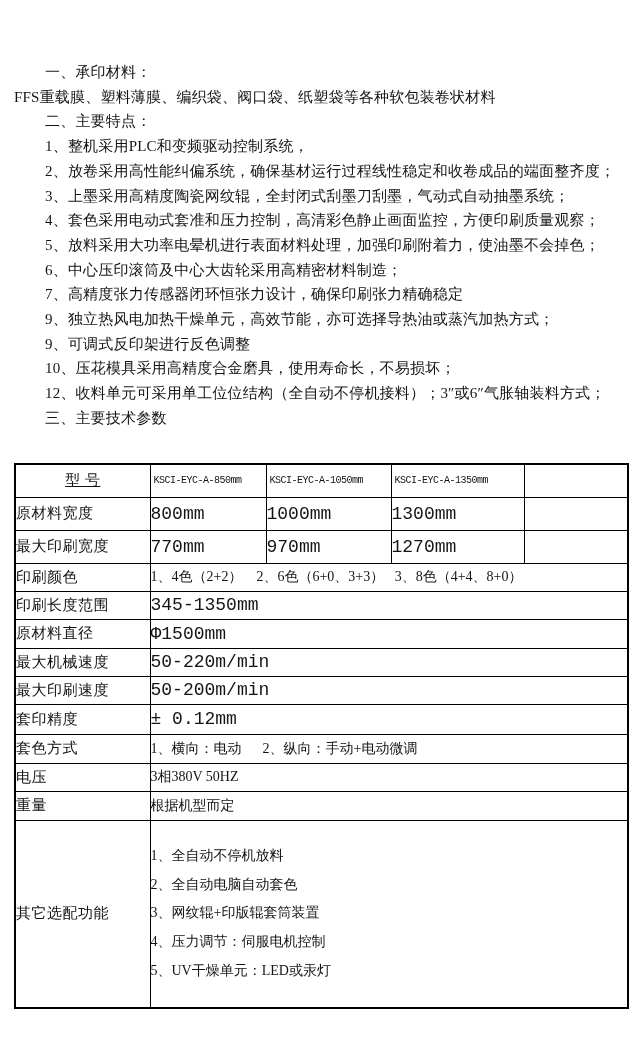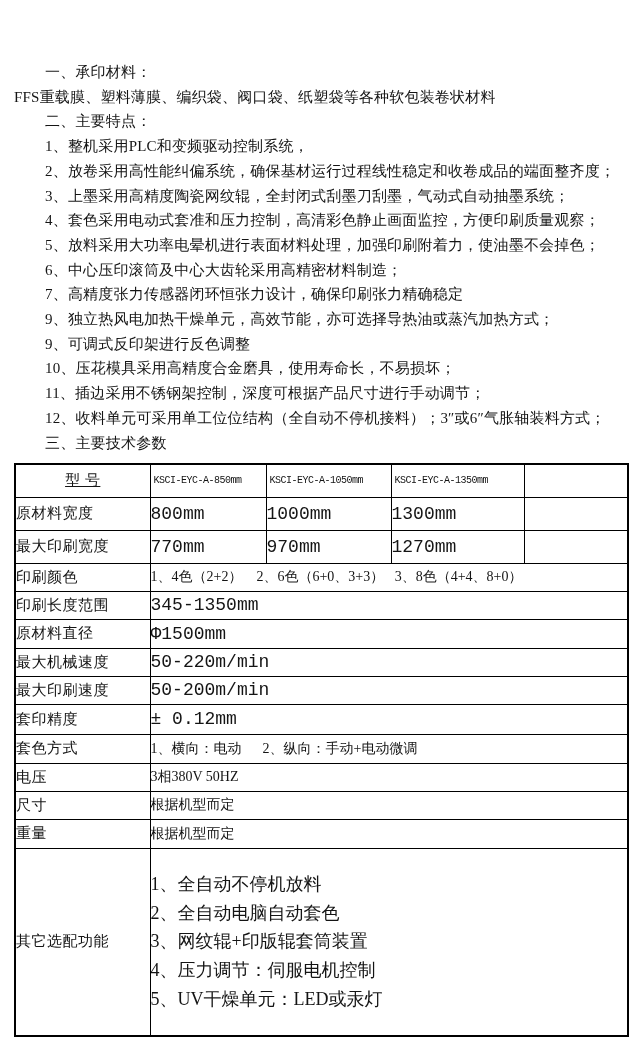--- a/index.html
+++ b/index.html
@@ -45,21 +45,21 @@
   }
   td.val.model { font-size: 10px; letter-spacing: -0.5px; padding-left: 3px; }
   td.val.cjk {
     font-family: "Liberation Serif", "DejaVu Serif", serif;
     font-size: 14px;
     margin-top: 28px;
   }
   td.opts { padding-left: 9px; }
   td.opts .opt-item {
     font-family: "Liberation Serif", "DejaVu Serif", serif;
-    font-size: 18px;
+    font-size: 14px;
     line-height: 28.6px;
     white-space: pre;
   }
 </style>
 </head>
 <body>
 
 <div class="intro">
   <p class="indent">一、承印材料：</p>
   <p>FFS重载膜、塑料薄膜、编织袋、阀口袋、纸塑袋等各种软包装卷状材料</p>
@@ -67,21 +67,20 @@
   <p class="indent">1、整机采用PLC和变频驱动控制系统，</p>
   <p class="indent">2、放卷采用高性能纠偏系统，确保基材运行过程线性稳定和收卷成品的端面整齐度；</p>
   <p class="indent">3、上墨采用高精度陶瓷网纹辊，全封闭式刮墨刀刮墨，气动式自动抽墨系统；</p>
   <p class="indent">4、套色采用电动式套准和压力控制，高清彩色静止画面监控，方便印刷质量观察；</p>
   <p class="indent">5、放料采用大功率电晕机进行表面材料处理，加强印刷附着力，使油墨不会掉色；</p>
   <p class="indent">6、中心压印滚筒及中心大齿轮采用高精密材料制造；</p>
   <p class="indent">7、高精度张力传感器闭环恒张力设计，确保印刷张力精确稳定</p>
   <p class="indent">9、独立热风电加热干燥单元，高效节能，亦可选择导热油或蒸汽加热方式；</p>
   <p class="indent">9、可调式反印架进行反色调整</p>
   <p class="indent">10、压花模具采用高精度合金磨具，使用寿命长，不易损坏；</p>
-  <p class="indent">11、插边采用不锈钢架控制，深度可根据产品尺寸进行手动调节；</p>
   <p class="indent">12、收料单元可采用单工位位结构（全自动不停机接料）；3″或6″气胀轴装料方式；</p>
   <p class="indent">三、主要技术参数</p>
 </div>
 
 <table class="spec">
   <colgroup>
     <col style="width:135px">
       <col style="width:116px">
       <col style="width:125px">
       <col style="width:133px">
@@ -134,24 +133,20 @@
       <td class="val" colspan="4">± 0.12mm</td>
     </tr>
     <tr style="height:29px">
       <td class="lbl">套色方式</td>
       <td class="val cjk" colspan="4">1、横向：电动      2、纵向：手动+电动微调</td>
     </tr>
     <tr style="height:28px">
       <td class="lbl">电压</td>
       <td class="val cjk" colspan="4">3相380V 50HZ</td>
     </tr>
-    <tr style="height:28px">
-      <td class="lbl">尺寸</td>
-      <td class="val cjk" colspan="4">根据机型而定</td>
-    </tr>
     <tr style="height:29px">
       <td class="lbl">重量</td>
       <td class="val cjk" colspan="4">根据机型而定</td>
     </tr>
     <tr style="height:188px">
       <td class="lbl">其它选配功能</td>
       <td class="opts" colspan="4">
         <div class="opt-item">1、全自动不停机放料</div>
         <div class="opt-item">2、全自动电脑自动套色</div>
         <div class="opt-item">3、网纹辊+印版辊套筒装置</div>

